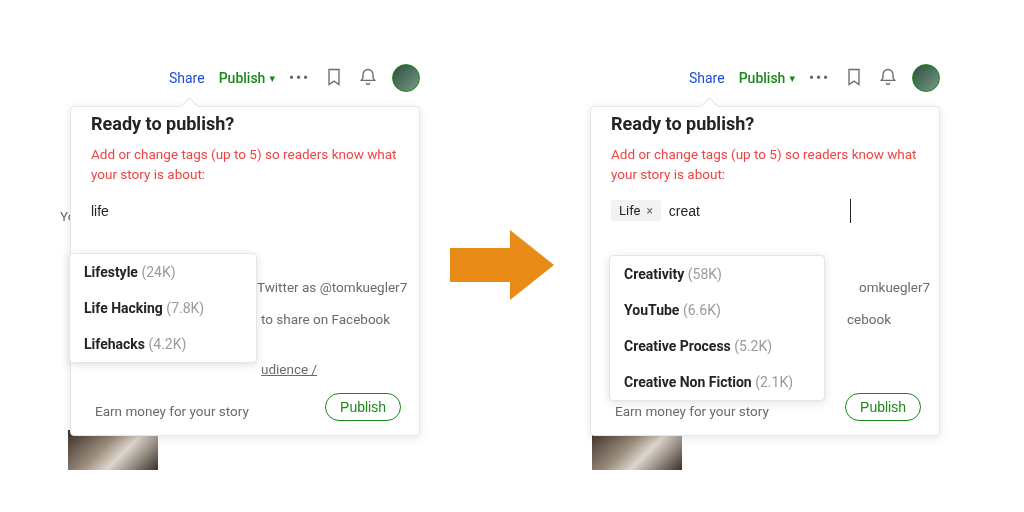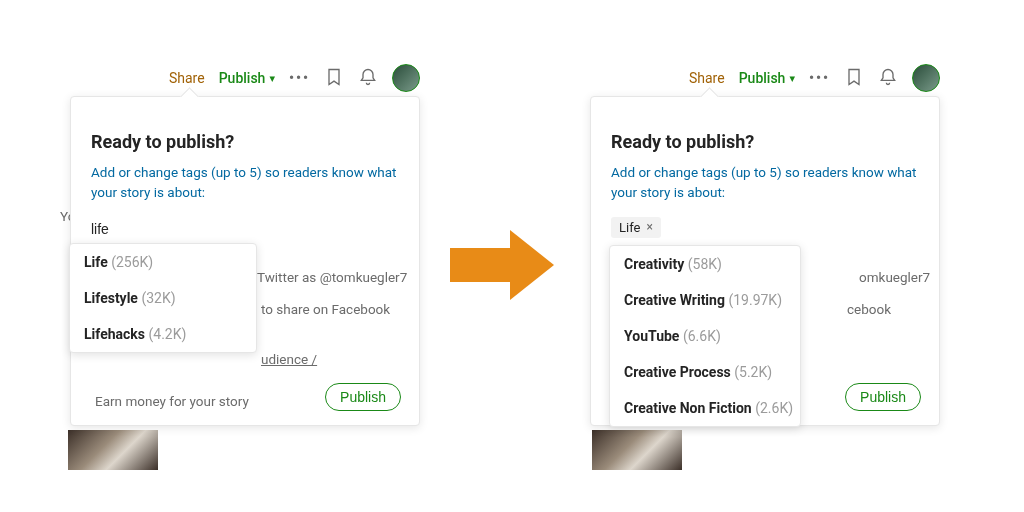--- a/index.html
+++ b/index.html
@@ -18,49 +18,50 @@
   }
   .panel.left { left: 70px; }
   .panel.right { left: 590px; }
   .topbar {
     display: flex;
     align-items: center;
     justify-content: flex-end;
     gap: 14px;
     padding: 4px 0;
   }
-  .tb-text { color: #a16207; font-size: 14px; cursor: pointer; }
+  .tb-text { color: #1d4ed8; font-size: 14px; cursor: pointer; }
   .tb-green { color: #1a8917; font-weight: 500; display: flex; align-items: center; gap:4px;}
   .chev { font-size: 11px; }
   .tb-icon { color: #6b6b6b; cursor: pointer; }
   .avatar {
     width: 28px; height: 28px; border-radius: 50%;
     background: linear-gradient(135deg,#2a4d3a,#7a9b8a);
     border: 1px solid #1a8917;
   }
   .popover {
     position: relative;
+    margin-top: 10px;
     background: #fff;
     border: 1px solid #e6e6e6;
     border-radius: 4px;
     box-shadow: 0 2px 10px rgba(0,0,0,0.1);
-    padding: 34px 20px 16px;
+    padding: 6px 20px 16px;
   }
   .popover:before {
     content: "";
     position: absolute;
     top: -7px; left: 112px;
     width: 12px; height: 12px;
     background: #fff;
     border-left: 1px solid #e6e6e6;
     border-top: 1px solid #e6e6e6;
     transform: rotate(45deg);
   }
   .pop-title { font-size: 18px; font-weight: 700; color: #242424; margin-bottom: 10px;}
-  .pop-sub { font-size: 13.5px; color: #0369a1; line-height: 1.5; margin-bottom: 14px;}
+  .pop-sub { font-size: 13.5px; color: #ef4444; line-height: 1.5; margin-bottom: 14px;}
   .tagline { display: flex; align-items: center; gap: 8px; flex-wrap: wrap;}
   .tag-input {
     border: none; outline: none;
     font-size: 14px; color: #242424;
     padding: 4px 0; min-width: 60px;
   }
   .tag-chip {
     background: #f2f2f2;
     padding: 3px 8px;
     border-radius: 3px;
@@ -74,21 +75,21 @@
     left: 10px;
     top: 146px;
     width: 200px;
     background: #fff;
     border: 1px solid #e6e6e6;
     border-radius: 4px;
     box-shadow: 0 2px 10px rgba(0,0,0,0.12);
     z-index: 10;
   }
   .panel.left .suggest { left: -2px; top: 146px; width: 188px;}
-  .panel.right .suggest { left: 18px; top: 148px; width: 192px;}
+  .panel.right .suggest { left: 18px; top: 148px; width: 216px;}
   .sug-item {
     padding: 10px 14px;
     font-size: 14px;
     cursor: pointer;
     white-space: nowrap;
   }
   .sug-name { font-weight: 700; color: #242424;}
   .sug-count { color: #9b9b9b; font-weight: 400; }
   .publish-btn {
     position: absolute;
@@ -176,22 +177,22 @@
     <div class="tagline">
       <input class="tag-input" value="life" style="">
     </div>
 
     <div class="under" style="left:186px; top:172px;">Twitter as @tomkuegler7</div>
     <div class="under" style="left:190px; top:204px;">to share on Facebook</div>
     <div class="under" style="left:190px; top:254px;text-decoration:underline;">udience /</div>
     <div class="under" style="left:24px; top:296px;">Earn money for your story</div>
 
     <div class="suggest">
-      <div class="sug-item"><span class="sug-name">Life</span> <span class="sug-count">(256K)</span></div>
-      <div class="sug-item"><span class="sug-name">Lifestyle</span> <span class="sug-count">(32K)</span></div>
+      <div class="sug-item"><span class="sug-name">Lifestyle</span> <span class="sug-count">(24K)</span></div>
+      <div class="sug-item"><span class="sug-name">Life Hacking</span> <span class="sug-count">(7.8K)</span></div>
       <div class="sug-item"><span class="sug-name">Lifehacks</span> <span class="sug-count">(4.2K)</span></div>
     </div>
 
     <button class="publish-btn">Publish</button>
   </div>
 </div>
 
 <div class="panel right">
   <div class="topbar">
     <span class="tb-text">Share</span>
@@ -215,29 +216,29 @@
   </div>
 
   <div class="popover" style="height:330px;">
     <div class="pop-title">Ready to publish?</div>
     <div class="pop-sub">Add or change tags (up to 5) so readers know what your story is about:</div>
     <div class="tagline">
       <span class="tag-chip">
         <span>Life</span>
         <span class="tag-x">×</span>
       </span>
+      <input class="tag-input" style="border-right: 1px solid rgb(36, 36, 36);" value="creat">
     </div>
 
     <div class="under" style="left:268px; top:172px;">omkuegler7</div>
     <div class="under" style="left:256px; top:204px;">cebook</div>
     <div class="under" style="left:24px; top:296px;">Earn money for your story</div>
 
     <div class="suggest">
       <div class="sug-item"><span class="sug-name">Creativity</span> <span class="sug-count">(58K)</span></div>
-      <div class="sug-item"><span class="sug-name">Creative Writing</span> <span class="sug-count">(19.97K)</span></div>
       <div class="sug-item"><span class="sug-name">YouTube</span> <span class="sug-count">(6.6K)</span></div>
       <div class="sug-item"><span class="sug-name">Creative Process</span> <span class="sug-count">(5.2K)</span></div>
-      <div class="sug-item"><span class="sug-name">Creative Non Fiction</span> <span class="sug-count">(2.6K)</span></div>
+      <div class="sug-item"><span class="sug-name">Creative Non Fiction</span> <span class="sug-count">(2.1K)</span></div>
     </div>
 
     <button class="publish-btn">Publish</button>
   </div>
 </div>
 
 </body></html>

